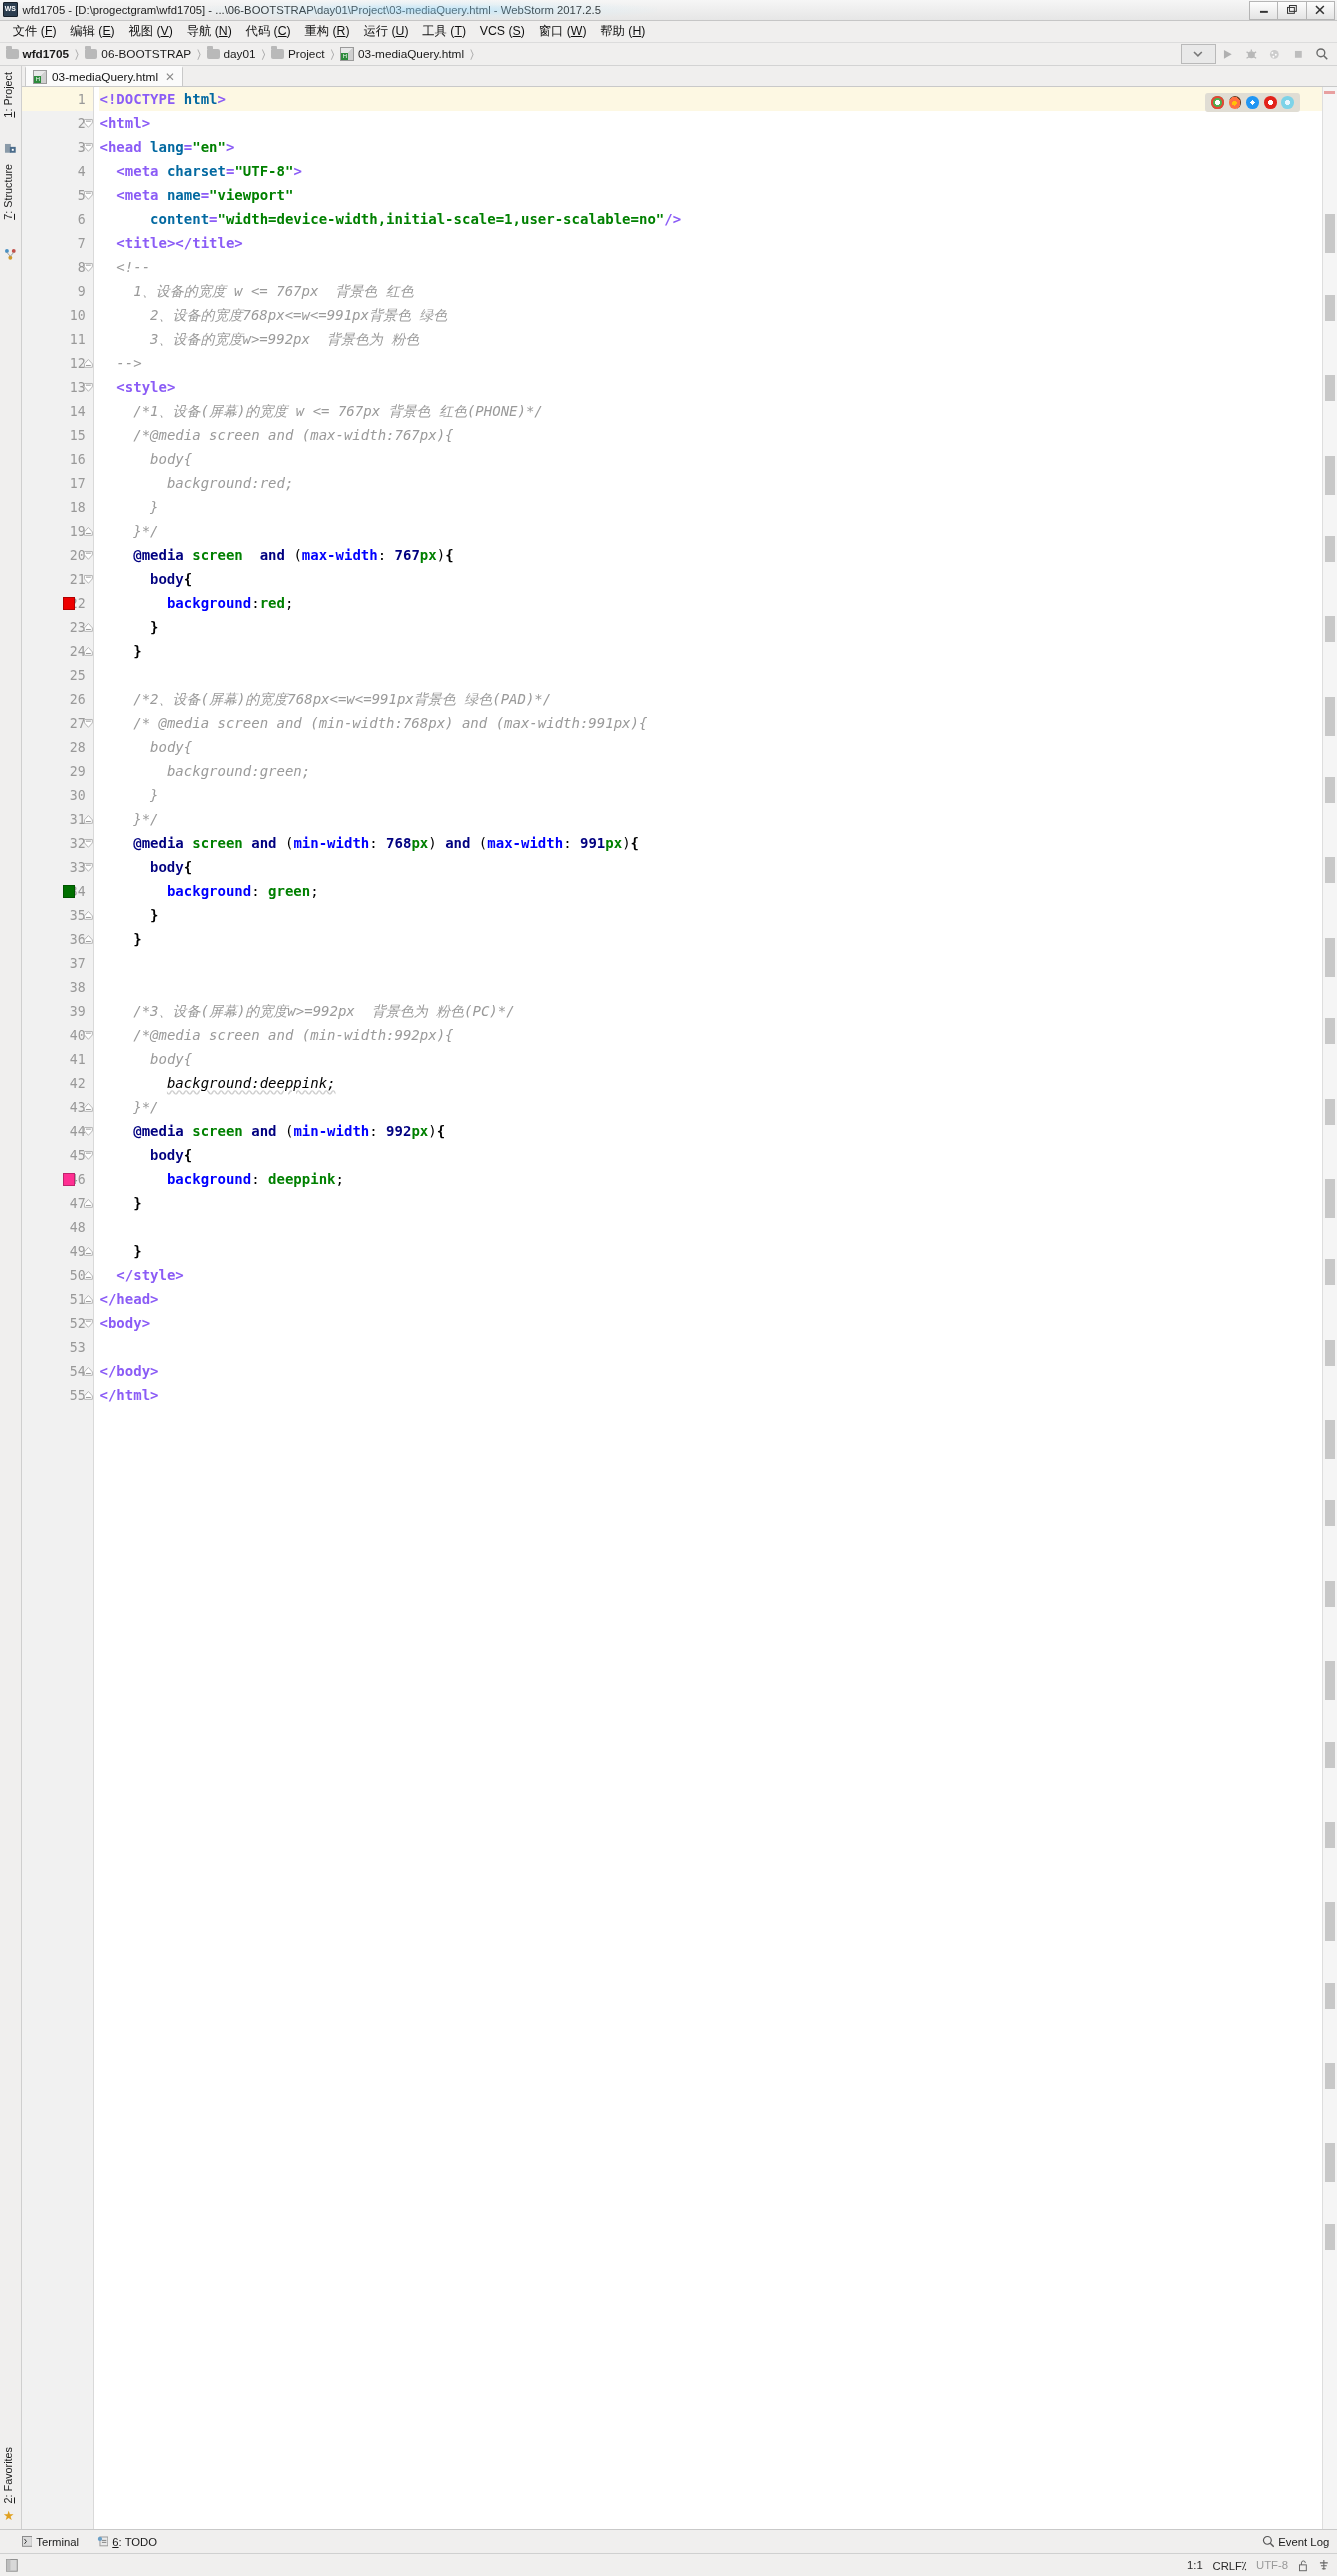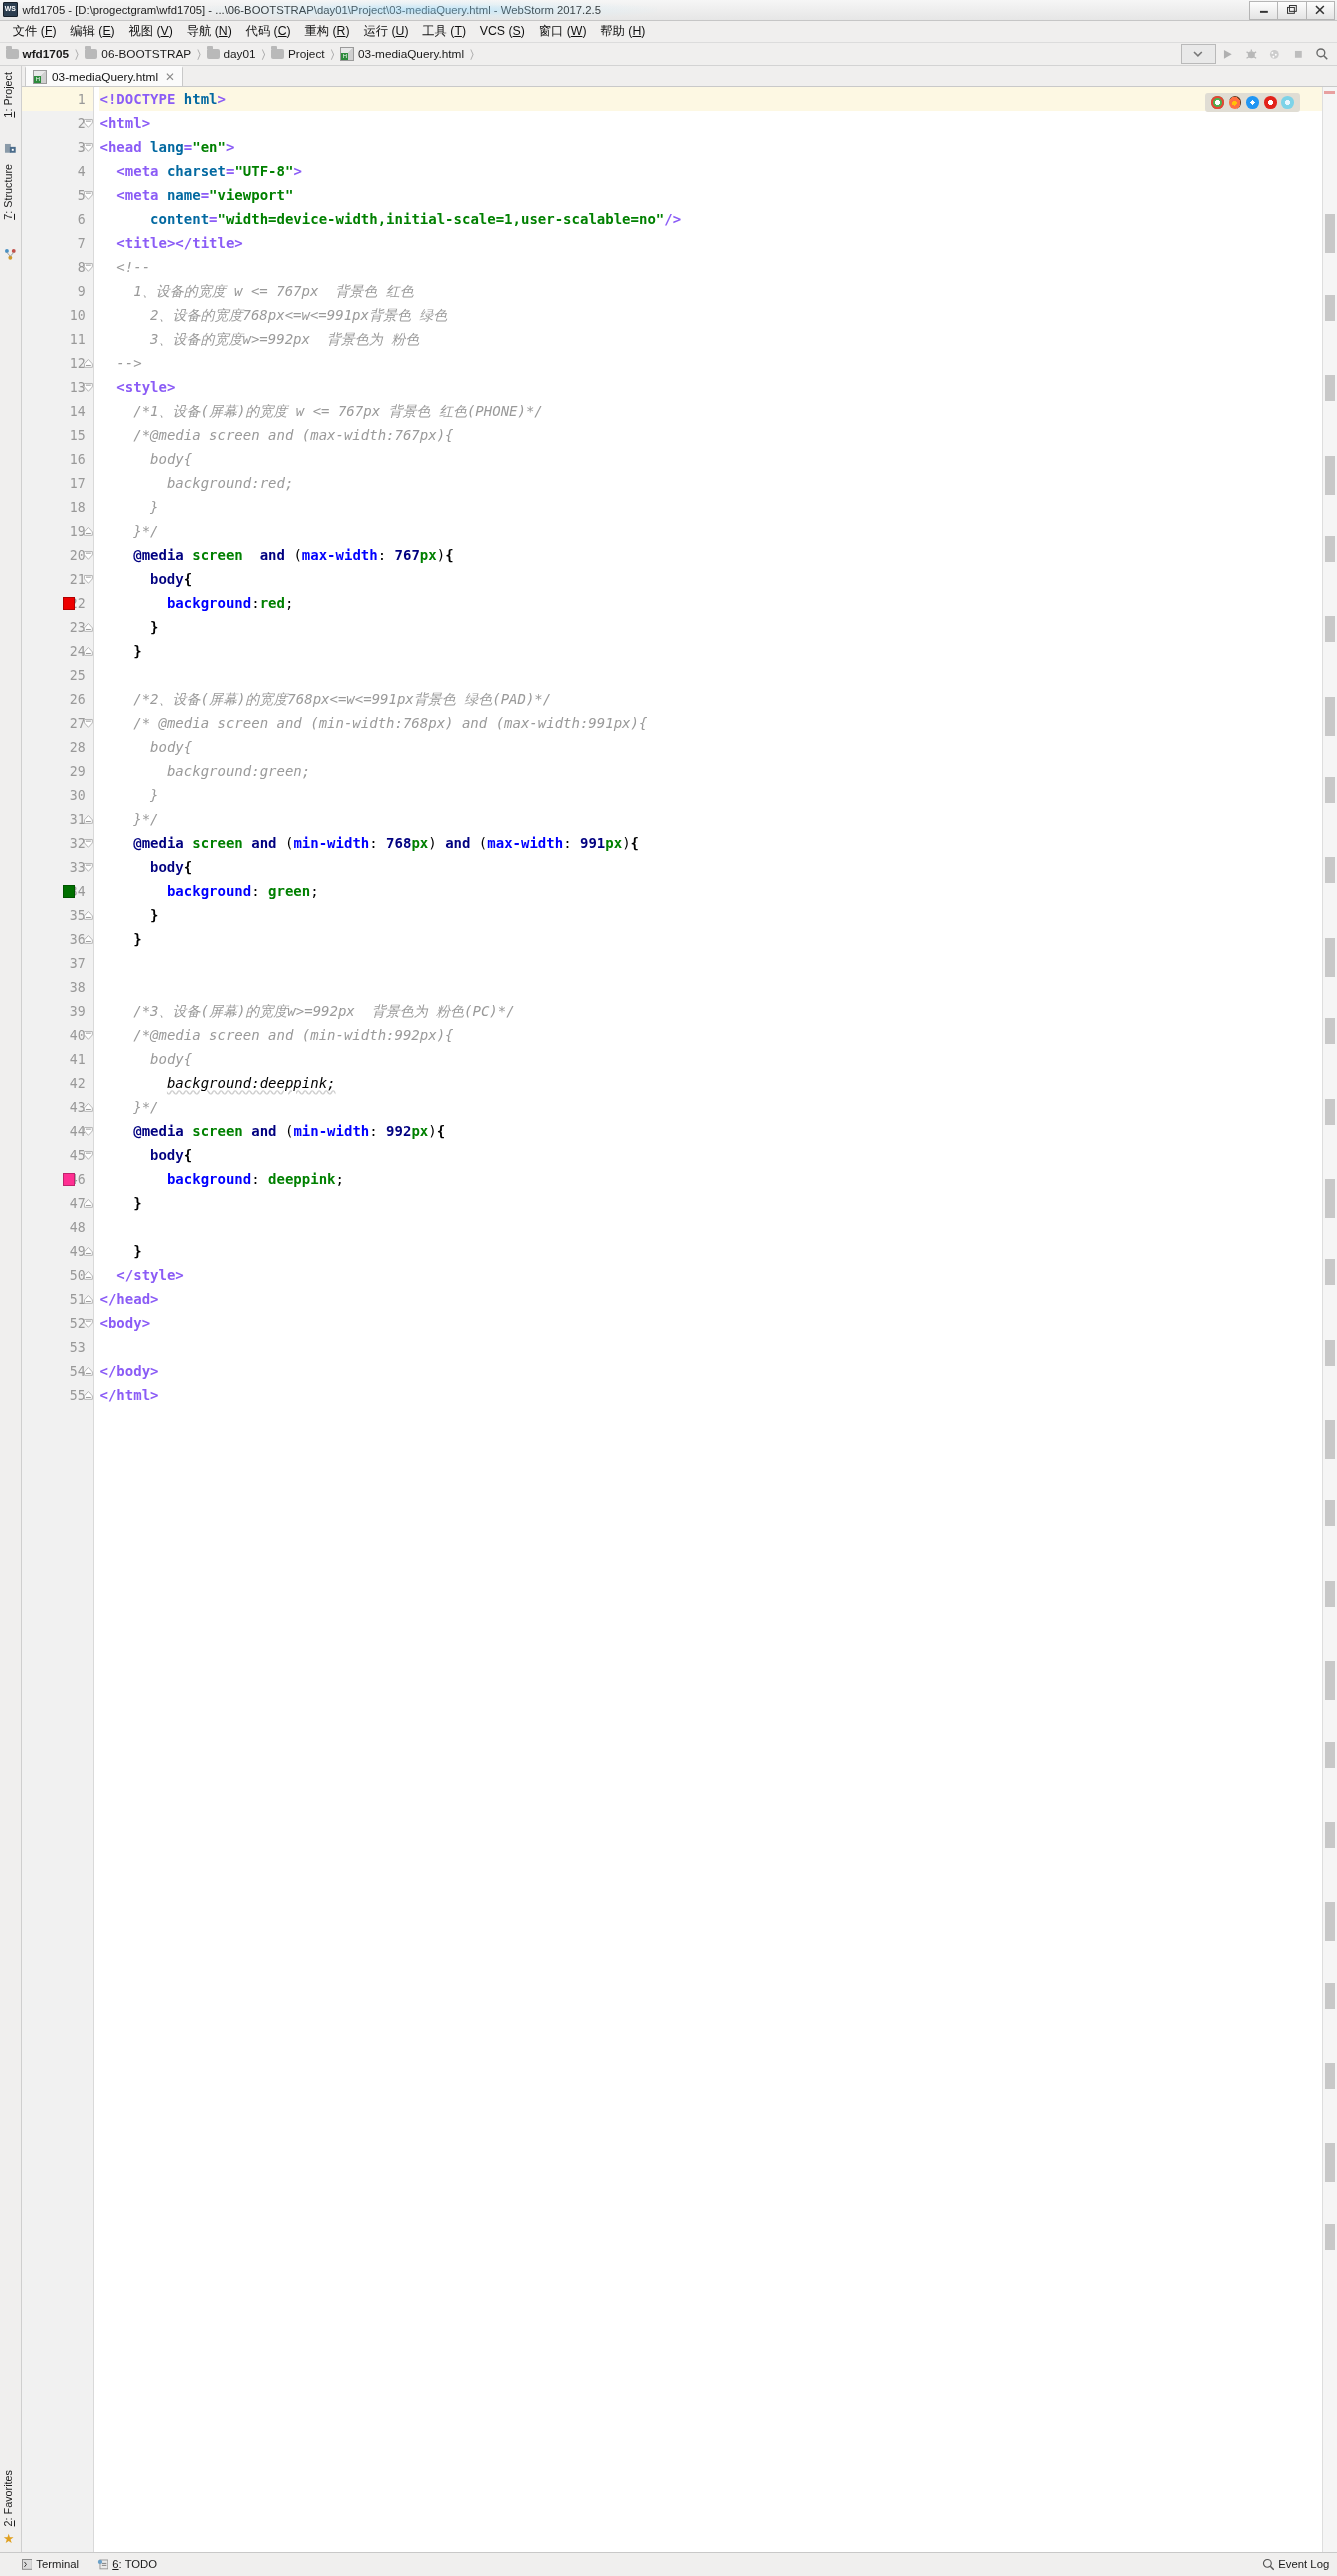--- a/index.html
+++ b/index.html
@@ -743,15 +743,33 @@
     </div>
     <div class="bt-right">
       <svg width="12.7" height="12.7" viewBox="0 0 13 13">
           <circle cx="5.5" cy="5.5" r="4" fill="none" stroke="#555" stroke-width="1.2"></circle>
           <path d="M8.5 8.5 L12 12" stroke="#555" stroke-width="1.3"></path>
         </svg>
       <span>Event Log</span>
     </div>
   </div>
 
+  <div class="statusbar">
+    <svg width="11.8" height="12.7" viewBox="0 0 12 13" class="sb-icon">
+      <rect x="0.5" y="0.5" width="11" height="12" fill="#d8d8d8" stroke="#8e8e8e"></rect>
+        <rect x="0.5" y="0.5" width="4" height="12" fill="#bdbdbd"></rect>
+    </svg>
+    <div class="sb-right">
+      <span>1:1</span>
+      <span><span>CRLF</span>⁒</span>
+      <span class="sb-dim">UTF-8</span>
+      <svg width="9.8" height="12.7" viewBox="0 0 10 13">
+        <rect x="1.5" y="6" width="7" height="6" fill="none" stroke="#666" stroke-width="1"></rect>
+          <path d="M3.5 6 V4 a2 2 0 0 1 4 0" fill="none" stroke="#666" stroke-width="1"></path>
+      </svg>
+      <svg width="13.7" height="12.7" viewBox="0 0 14 13">
+        <path d="M7 1 L7 11 M3 4 L11 4 M4 7 L10 7 M5 10 L9 10" stroke="#666" stroke-width="1.1"></path>
+      </svg>
+    </div>
+  </div>
 
 </div>
 
 
 </body></html>

